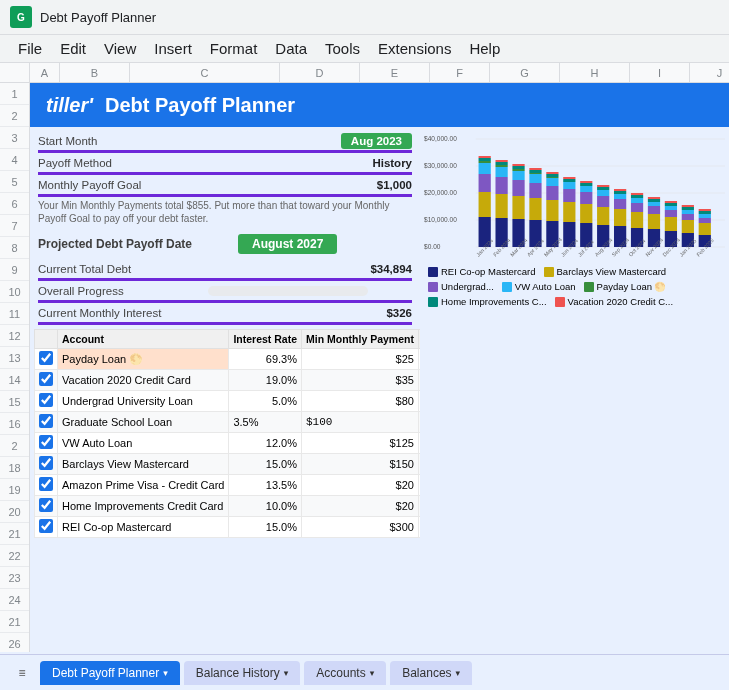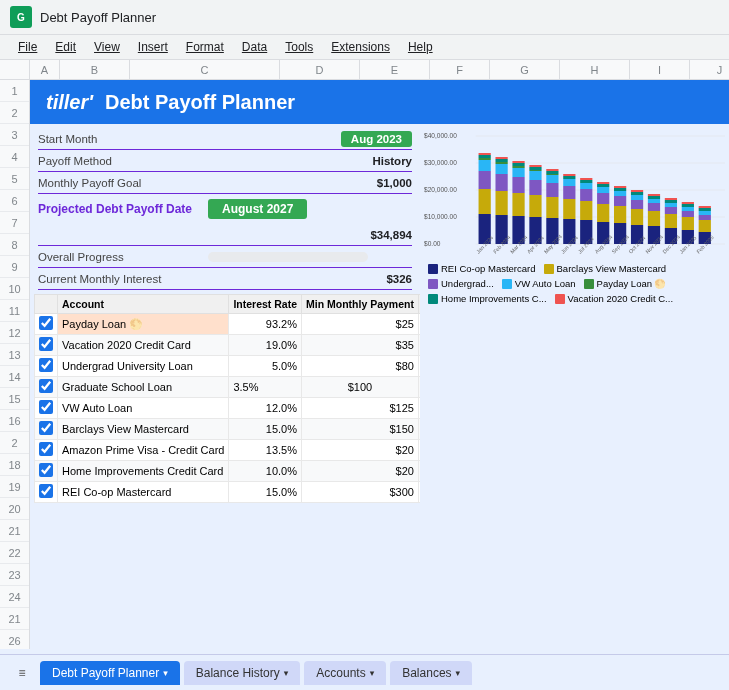--- a/index.html
+++ b/index.html
@@ -26,25 +26,24 @@
     
     .menu-bar {
       background: #f1f3f4;
       padding: 2px 10px;
       display: flex;
       gap: 2px;
       border-bottom: 1px solid #dadce0;
     }
     .menu-item {
       padding: 3px 8px;
-      font-size: 12px;
+      font-size: 15px;
       color: #202124;
       cursor: pointer;
       border-radius: 3px;
-      text-decoration: underline;
     }
 
     
     .col-headers {
       background: #f8f9fa;
       display: flex;
       border-bottom: 1px solid #dadce0;
       height: 20px;
     }
     .col-header {
@@ -122,21 +121,21 @@
     }
 
     
     .info-section {
       padding: 4px 8px;
     }
     .info-row {
       display: flex;
       align-items: center;
       height: 22px;
-      border-bottom: 1px solid #6d28d9;
+      border-bottom: 3px solid #6d28d9;
     }
     .info-label {
       width: 170px;
       color: #444;
       font-size: 11.5px;
     }
     .info-value {
       flex: 1;
       text-align: right;
       font-weight: bold;
@@ -157,24 +156,24 @@
       padding: 2px 0 4px;
       line-height: 1.3;
     }
     .projected-row {
       display: flex;
       align-items: center;
       height: 26px;
       margin: 2px 0;
     }
     .projected-label {
-      width: 170px;
+      width: 200px;
       font-weight: bold;
       font-size: 12px;
-      color: #6d28d9;
+      color: #404040;
     }
     .projected-value {
       background: #34a853;
       color: white;
       padding: 3px 14px;
       border-radius: 3px;
       font-size: 12px;
       font-weight: bold;
     }
 
@@ -380,27 +379,29 @@
           <div class="info-row">
             <span class="info-label">Payoff Method</span>
             <span class="info-value">History</span>
           </div>
 
           <div class="info-row">
             <span class="info-label">Monthly Payoff Goal</span>
             <span class="info-value">$1,000</span>
           </div>
 
+          <div class="info-note">Your Min Monthly Payments total $855. Put more than that toward your Monthly Payoff Goal to pay off your debt faster.</div>
 
           <div class="projected-row">
             <span class="projected-label">Projected Debt Payoff Date</span>
             <span class="projected-value">August  2027</span>
           </div>
 
           <div class="info-row">
+            <span class="info-label">Current Total Debt</span>
             <span class="info-value">$34,894</span>
           </div>
 
           <div class="info-row">
             <span class="info-label">Overall Progress</span>
             <span class="progress-bar-container">
               <span class="progress-bar-bg">
                 <span class="progress-bar-fill" style="width:15%"></span>
               </span>
             </span>
@@ -422,21 +423,21 @@
                 <th>Interest Rate</th>
                 <th>Min Monthly Payment</th>
                 <th>Rank</th>
 
               </tr>
             </thead>
             <tbody id="accounts-tbody">
                 <tr>
                   <td class="checkbox-cell"><input type="checkbox" class="checkbox" checked="" style=""></td>
                   <td class="cell-highlight-orange">Payday Loan 🌕</td>
-                  <td style="text-align: right;">93.2%</td>
+                  <td style="text-align: right;">69.3%</td>
                   <td style="text-align: right;">$25</td>
                   <td style="text-align: center;">9</td>
                 </tr>
                 <tr>
                   <td class="checkbox-cell"><input type="checkbox" class="checkbox" checked="" style=""></td>
                   <td>Vacation 2020 Credit Card</td>
                   <td style="text-align: right;">19.0%</td>
                   <td style="text-align: right;">$35</td>
                   <td style="text-align: center;">8</td>
                 </tr>
@@ -444,21 +445,21 @@
                   <td class="checkbox-cell"><input type="checkbox" class="checkbox" checked="" style=""></td>
                   <td>Undergrad University Loan</td>
                   <td style="text-align: right;">5.0%</td>
                   <td style="text-align: right;">$80</td>
                   <td style="text-align: center;">7</td>
                 </tr>
                 <tr>
                   <td class="checkbox-cell"><input type="checkbox" class="checkbox" checked="" style=""></td>
                   <td>Graduate School Loan</td>
                   <td style="">3.5%</td>
-                  <td style="text-align: center;">$100</td>
+                  <td style="text-align: left; font-family: Liberation Mono, monospace;">$100</td>
                   <td style="text-align: center;">6</td>
                 </tr>
                 <tr>
                   <td class="checkbox-cell"><input type="checkbox" class="checkbox" checked="" style=""></td>
                   <td>VW Auto Loan</td>
                   <td style="text-align: right;">12.0%</td>
                   <td style="text-align: right;">$125</td>
                   <td style="text-align: center;">5</td>
                 </tr>
                 <tr>

